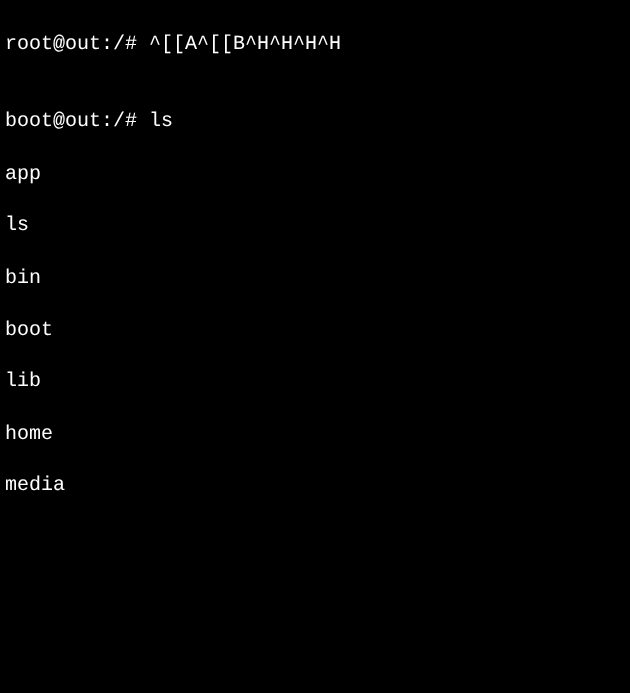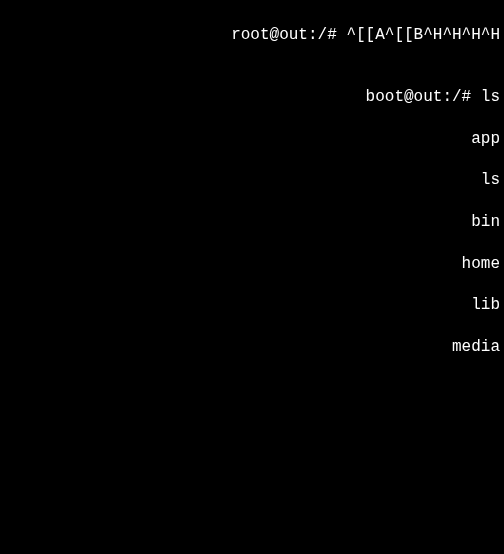--- a/index.html
+++ b/index.html
@@ -16,35 +16,35 @@
       padding: 4px;
       width: 504px;
       height: 554px;
       overflow: hidden;
     }
     .terminal {
       white-space: pre;
     }
     .line {
       display: block;
-      text-align: right;
     }
   </style>
 </head>
 <body>
 
 <div class="terminal">
 <span class="line">root@out:/# ^[[A^[[B^H^H^H^H</span>
 <span class="line"></span>
 <span class="line">boot@out:/# ls</span>
 <span class="line">app</span>
 <span class="line">ls</span>
 <span class="line">bin</span>
+<span class="line">boot</span>
+<span class="line">lib</span>
 <span class="line">home</span>
-<span class="line">lib</span>
 <span class="line">media</span>
 
 
 
 
 
 
 
 
 

